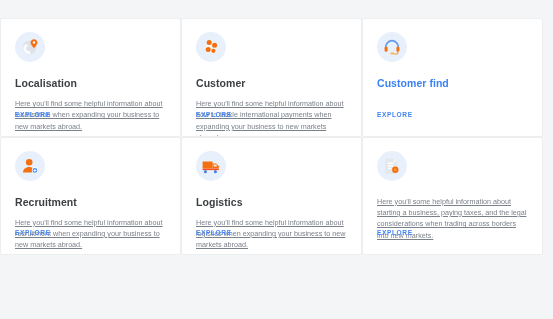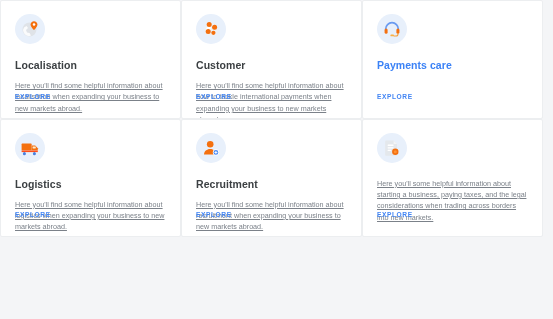--- a/index.html
+++ b/index.html
@@ -17,20 +17,21 @@
   }
 
   .grid {
     width: 553px;
     height: 249px;
     display: grid;
     grid-template-columns: repeat(3, 1fr);
     grid-template-rows: repeat(2, 1fr);
     gap: 0;
     padding: 0px 10px 12px 0px;
+    margin-top: 18px;
   }
 
   .card {
     background: #ffffff;
     border: 1px solid #eceef0;
     border-radius: 2px;
     padding: 13px 14px 0 14px;
     display: flex;
     flex-direction: column;
     position: relative;
@@ -119,21 +120,37 @@
   <div class="card">
     <div class="icon-wrap">
       <svg width="20" height="20" viewBox="0 0 20 20">
         <path d="M3.7 12 V10 a6.3 6.3 0 0 1 12.6 0 v2" fill="none" stroke="#6a9bf0" stroke-width="1.7" stroke-linecap="round"></path>
         <rect x="2.6" y="9.4" width="3" height="5.3" rx="1.5" fill="#f4700f"></rect>
         <rect x="14.4" y="9.4" width="3" height="5.3" rx="1.5" fill="#f4700f"></rect>
         <path d="M15.9 14.6 v0.8 a1.6 1.6 0 0 1 -1.6 1.6 h-2.1" fill="none" stroke="#f4a03f" stroke-width="1.2" stroke-linecap="round"></path>
         <rect x="8.4" y="15.4" width="3.6" height="1.9" rx="0.9" fill="#fbb040"></rect>
       </svg>
     </div>
-    <div class="card-title is-active">Payments care</div>
+    <div class="card-title is-active">Customer find</div>
+    <a class="explore">EXPLORE</a>
+  </div>
+
+  <div class="card">
+    <div class="icon-wrap">
+      <svg width="20" height="20" viewBox="0 0 20 20">
+        <circle cx="9.2" cy="6.3" r="3.3" fill="#f4700f"></circle>
+        <path d="M3 16.6 c0-3.5 2.8-5.7 6.2-5.7 s6.2 2.2 6.2 5.7 z" fill="#f4700f"></path>
+        <circle cx="14.9" cy="14.4" r="3.1" fill="#ffffff"></circle>
+        <circle cx="14.9" cy="14.4" r="2.35" fill="#4285f4"></circle>
+        <rect x="14.45" y="12.9" width="0.9" height="3" fill="#ffffff"></rect>
+        <rect x="13.4" y="13.95" width="3" height="0.9" fill="#ffffff"></rect>
+      </svg>
+    </div>
+    <div class="card-title">Recruitment</div>
+    <div class="card-body">Here you'll find some helpful information about recruitment when expanding your business to new markets abroad.</div>
     <a class="explore">EXPLORE</a>
   </div>
 
   <div class="card">
     <div class="icon-wrap">
       <svg width="20" height="20" viewBox="0 0 20 20">
         <rect x="1.6" y="5.6" width="10" height="7" rx="0.6" fill="#f4700f"></rect>
         <path d="M11.6 7.6 h3.6 l2.6 2.6 v2.4 h-6.2 z" fill="#f4700f"></path>
         <rect x="12.6" y="8.4" width="3.2" height="2.1" rx="0.4" fill="#fde9c9"></rect>
         <rect x="1.6" y="12.6" width="16.2" height="1.5" fill="#ff4d1a"></rect>
@@ -144,36 +161,20 @@
       </svg>
     </div>
     <div class="card-title">Logistics</div>
     <div class="card-body">Here you'll find some helpful information about logistics when expanding your business to new markets abroad.</div>
     <a class="explore">EXPLORE</a>
   </div>
 
   <div class="card">
     <div class="icon-wrap">
       <svg width="20" height="20" viewBox="0 0 20 20">
-        <circle cx="9.2" cy="6.3" r="3.3" fill="#f4700f"></circle>
-        <path d="M3 16.6 c0-3.5 2.8-5.7 6.2-5.7 s6.2 2.2 6.2 5.7 z" fill="#f4700f"></path>
-        <circle cx="14.9" cy="14.4" r="3.1" fill="#ffffff"></circle>
-        <circle cx="14.9" cy="14.4" r="2.35" fill="#4285f4"></circle>
-        <rect x="14.45" y="12.9" width="0.9" height="3" fill="#ffffff"></rect>
-        <rect x="13.4" y="13.95" width="3" height="0.9" fill="#ffffff"></rect>
-      </svg>
-    </div>
-    <div class="card-title">Recruitment</div>
-    <div class="card-body">Here you'll find some helpful information about recruitment when expanding your business to new markets abroad.</div>
-    <a class="explore">EXPLORE</a>
-  </div>
-
-  <div class="card">
-    <div class="icon-wrap">
-      <svg width="20" height="20" viewBox="0 0 20 20">
         <path d="M4 2.6 h7.6 l3.4 3.4 v11 a0.8 0.8 0 0 1 -0.8 0.8 h-10.2 a0.8 0.8 0 0 1 -0.8 -0.8 v-13.6 a0.8 0.8 0 0 1 0.8 -0.8 z" fill="#e4e8ec"></path>
         <path d="M11.6 2.6 L15 6 h-3.4 z" fill="#f3f5f7"></path>
         <rect x="5.6" y="6.6" width="6" height="1.3" rx="0.4" fill="#ffffff"></rect>
         <rect x="5.6" y="9.2" width="6" height="1.3" rx="0.4" fill="#ffffff"></rect>
         <rect x="5.6" y="11.8" width="3.6" height="1.3" rx="0.4" fill="#ffffff"></rect>
         <circle cx="13.3" cy="13.8" r="3.2" fill="#f4700f"></circle>
         <circle cx="13.3" cy="13.8" r="1.5" fill="#ff9233"></circle>
       </svg>
     </div>
     <div class="card-body">Here you'll some helpful information about starting a business, paying taxes, and the legal considerations when trading across borders into new markets.</div>

